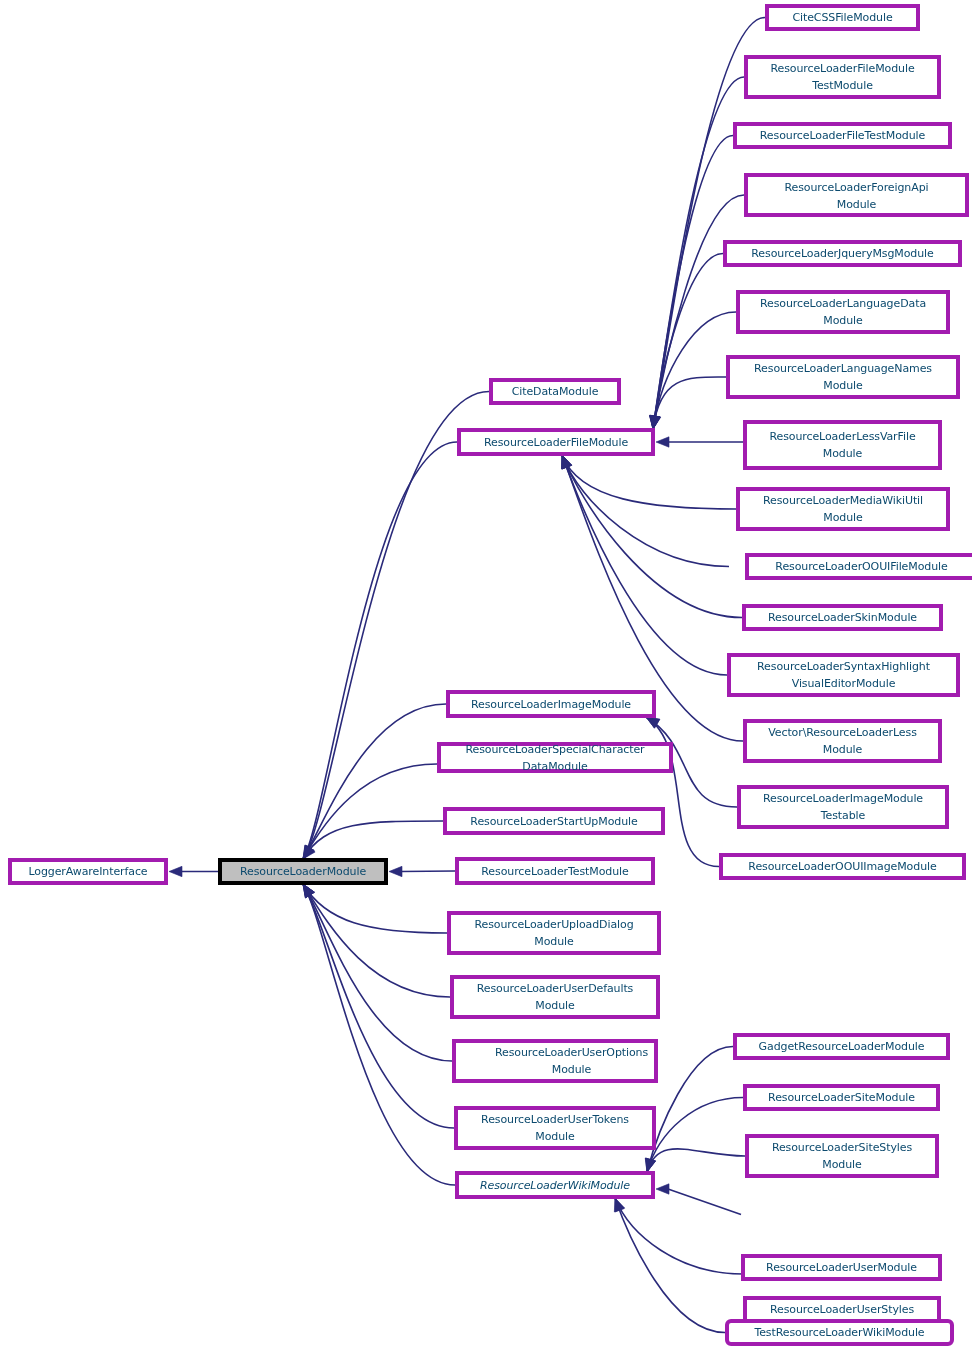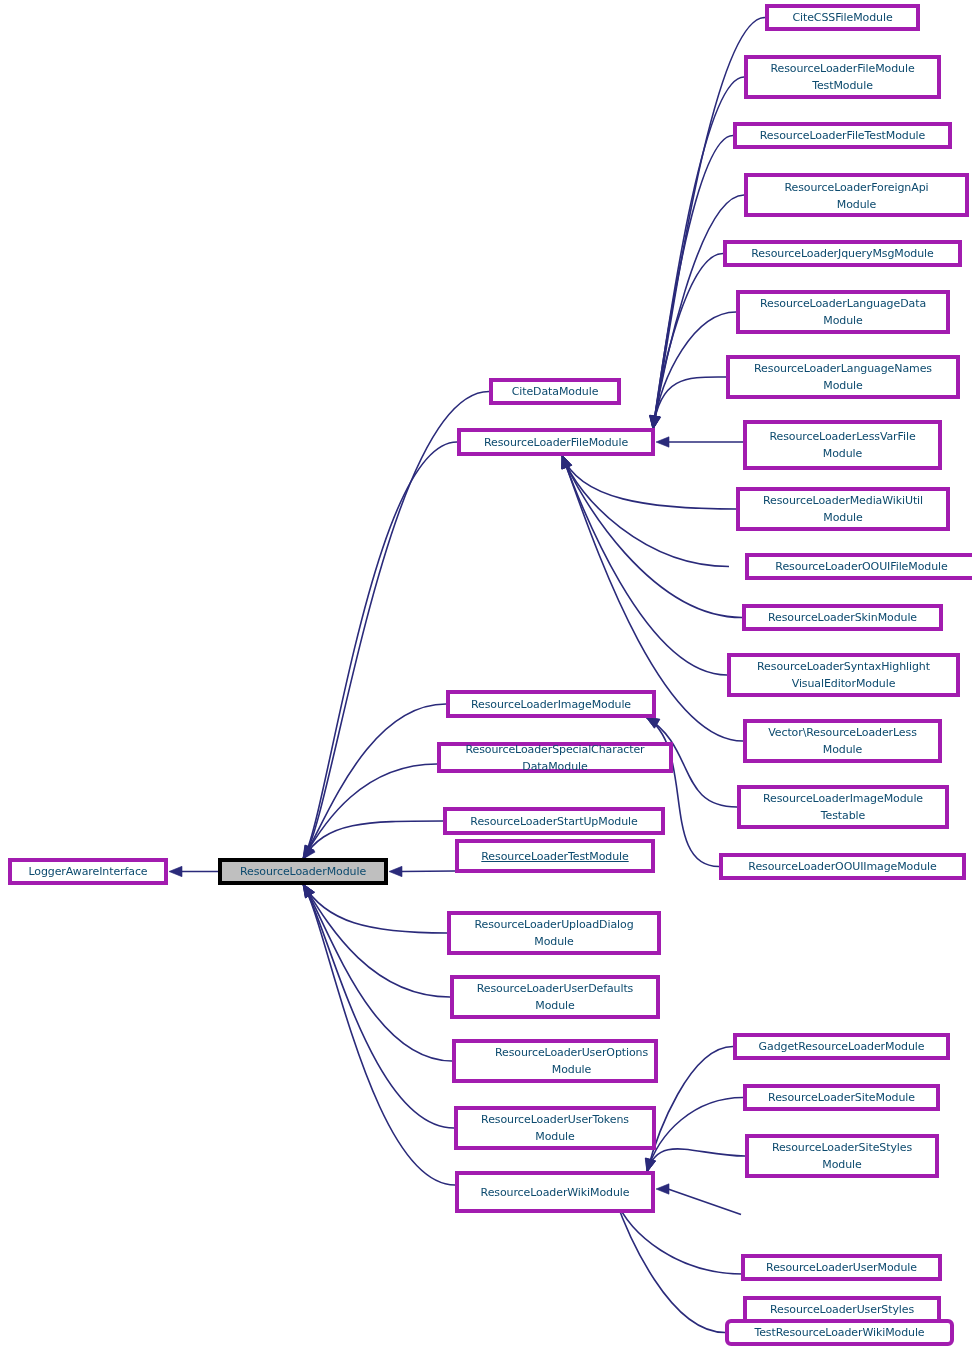--- a/index.html
+++ b/index.html
@@ -191,30 +191,30 @@
     </svg>
   <div id="node-layer">
       <div class="node" style="left: 8px; top: 858px; width: 160px; height: 27px;"><span class="node-label">LoggerAwareInterface</span></div>
       <div class="node root" style="left: 218px; top: 858px; width: 170px; height: 27px;"><span class="node-label">ResourceLoaderModule</span></div>
       <div class="node" style="left: 489px; top: 378px; width: 132px; height: 27px;"><span class="node-label">CiteDataModule</span></div>
       <div class="node" style="left: 457px; top: 428px; width: 198px; height: 28px;"><span class="node-label">ResourceLoaderFileModule</span></div>
       <div class="node" style="left: 446px; top: 690px; width: 210px; height: 28px;"><span class="node-label">ResourceLoaderImageModule</span></div>
       <div class="node" style="left: 437px; top: 742px; width: 236px; height: 31px;"><span class="node-label">ResourceLoaderSpecialCharacter
 DataModule</span></div>
       <div class="node" style="left: 443px; top: 807px; width: 222px; height: 28px;"><span class="node-label">ResourceLoaderStartUpModule</span></div>
-      <div class="node" style="left: 455px; top: 839px; width: 200px; height: 34px; text-decoration: underline;"><span class="node-label">ResourceLoaderTestModule</span></div>
+      <div class="node" style="left: 455px; top: 857px; width: 200px; height: 28px;"><span class="node-label">ResourceLoaderTestModule</span></div>
       <div class="node" style="left: 447px; top: 911px; width: 214px; height: 44px;"><span class="node-label">ResourceLoaderUploadDialog
 Module</span></div>
       <div class="node" style="left: 450px; top: 975px; width: 210px; height: 44px;"><span class="node-label">ResourceLoaderUserDefaults
 Module</span></div>
       <div class="node" style="left: 452px; top: 1039px; width: 206px; height: 44px; padding-left: 33px;"><span class="node-label">ResourceLoaderUserOptions
 Module</span></div>
       <div class="node" style="left: 454px; top: 1106px; width: 202px; height: 44px;"><span class="node-label">ResourceLoaderUserTokens
 Module</span></div>
-      <div class="node" style="left: 455px; top: 1171px; width: 200px; height: 42px;"><span class="node-label">ResourceLoaderWikiModule</span></div>
+      <div class="node" style="left: 455px; top: 1171px; width: 200px; height: 28px; font-style: italic;"><span class="node-label">ResourceLoaderWikiModule</span></div>
       <div class="node" style="left: 765px; top: 4px; width: 155px; height: 27px;"><span class="node-label">CiteCSSFileModule</span></div>
       <div class="node" style="left: 744px; top: 55px; width: 197px; height: 44px;"><span class="node-label">ResourceLoaderFileModule
 TestModule</span></div>
       <div class="node" style="left: 733px; top: 122px; width: 219px; height: 27px;"><span class="node-label">ResourceLoaderFileTestModule</span></div>
       <div class="node" style="left: 744px; top: 173px; width: 225px; height: 44px; align-items: flex-end;"><span class="node-label">ResourceLoaderForeignApi
 Module</span></div>
       <div class="node" style="left: 723px; top: 240px; width: 239px; height: 27px;"><span class="node-label">ResourceLoaderJqueryMsgModule</span></div>
       <div class="node" style="left: 736px; top: 290px; width: 214px; height: 44px;"><span class="node-label">ResourceLoaderLanguageData
 Module</span></div>
       <div class="node" style="left: 726px; top: 355px; width: 234px; height: 44px;"><span class="node-label">ResourceLoaderLanguageNames

